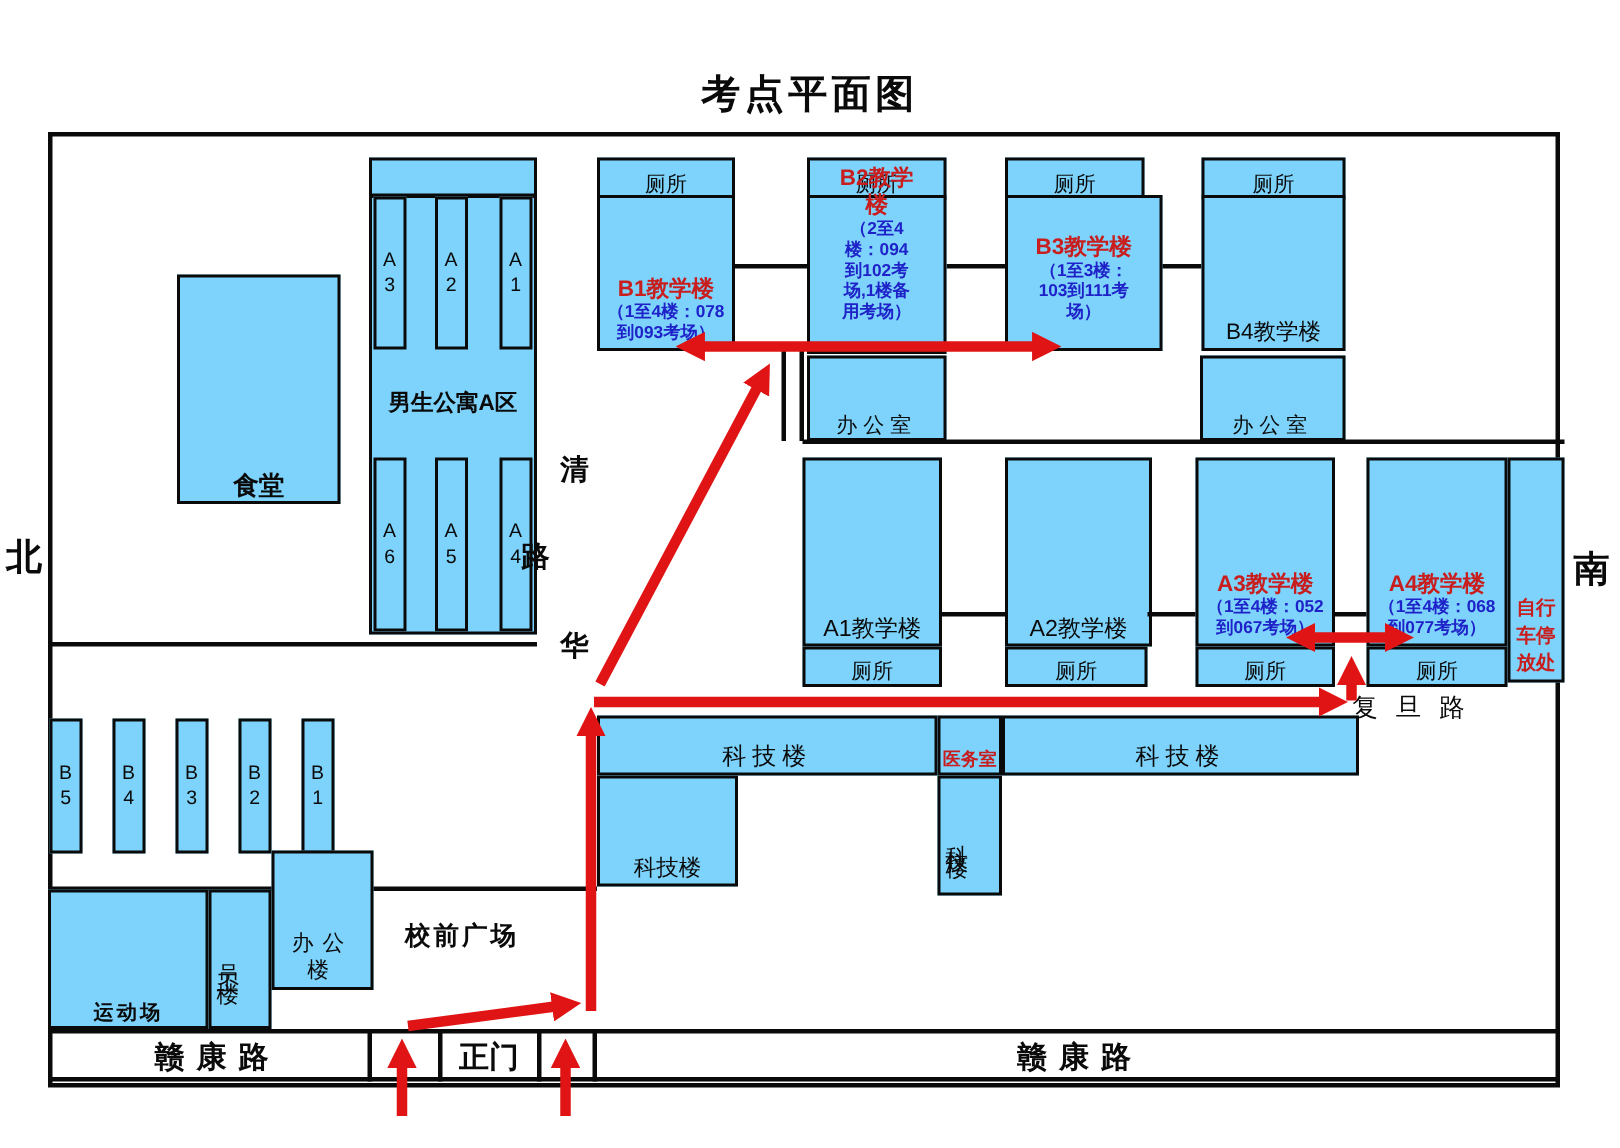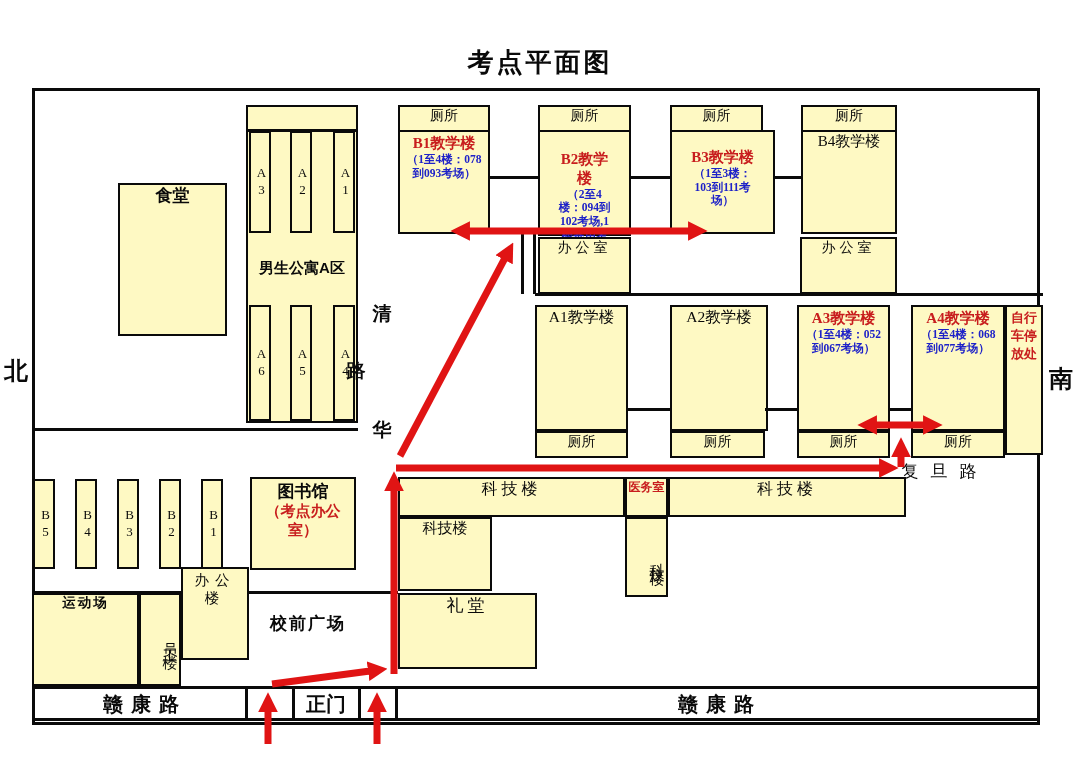--- a/index.html
+++ b/index.html
@@ -1,20 +1,20 @@
 <!DOCTYPE html>
 <html><head>
 <meta charset="utf-8">
 <style>
   html,body{margin:0;padding:0;background:#fff;}
   body{font-family:"Liberation Sans","DejaVu Sans",sans-serif;color:#0a0a0a;}
   #stage{position:relative;width:1080px;height:765px;background:#fff;overflow:hidden;}
-  .box{position:absolute;box-sizing:border-box;border:2.5px solid #0a0a0a;background:#fef9c3;
-       display:flex;flex-direction:column;align-items:center;justify-content:flex-start;
-       text-align:center;line-height:1.25;font-family:Liberation Serif, serif;}
+  .box{position:absolute;box-sizing:border-box;border:2.5px solid #0a0a0a;background:#7dd3fc;
+       display:flex;flex-direction:column;align-items:center;justify-content:flex-end;
+       text-align:center;line-height:1.25;}
   .nob{position:absolute;box-sizing:border-box;display:flex;flex-direction:column;
        align-items:center;justify-content:center;text-align:center;}
   .hline,.vline{position:absolute;background:#0a0a0a;}
   .red{color:#c81e1e;}
   .blue{color:#1e22c8;}
   .bold{font-weight:700;}
   .vert{writing-mode:vertical-rl;text-orientation:upright;}
   .frame{position:absolute;left:32px;top:88px;width:1008px;height:637px;border:3px solid #0a0a0a;box-sizing:border-box;}
   .title{left:340px;top:44px;width:400px;height:36px;font-size:26px;font-weight:700;letter-spacing:3px;}
   .compass{font-size:24px;font-weight:700;}
@@ -147,44 +147,37 @@
   <div class="box vert" style="left:117px;top:479px;width:22px;height:90px;font-size:13px;letter-spacing:2px;">
       <span>B3</span>
     </div>
   <div class="box vert" style="left:159px;top:479px;width:22px;height:90px;font-size:13px;letter-spacing:2px;">
       <span>B2</span>
     </div>
   <div class="box vert" style="left:201px;top:479px;width:22px;height:90px;font-size:13px;letter-spacing:2px;">
       <span>B1</span>
     </div>
 
-  <div class="box" style="left:250px;top:477px;width:106px;height:93px;padding:2px;">
-    <span class="bold" style="font-size:17px;">图书馆</span>
-    <span class="red bold" style="font-size:15px;">（考点办公室）</span>
-  </div>
 
   <div class="box" style="left:398px;top:477px;width:227px;height:40px;font-size:16px;letter-spacing:4px;">
       <span>科技楼</span>
     </div>
   <div class="box red bold" style="left:625px;top:477px;width:43px;height:40px;font-size:12px;padding:1px;">
       <span>医务室</span>
     </div>
   <div class="box" style="left:668px;top:477px;width:238px;height:40px;font-size:16px;letter-spacing:4px;">
       <span>科技楼</span>
     </div>
   <div class="box" style="left:398px;top:517px;width:94px;height:74px;font-size:15px;">
       <span>科技楼</span>
     </div>
   <div class="box vert" style="left:625px;top:517px;width:43px;height:80px;font-size:15px;letter-spacing:4px;">
       <span>科技楼</span>
     </div>
 
-  <div class="box" style="left:398px;top:593px;width:139px;height:76px;font-size:17px;letter-spacing:4px;">
-      <span>礼堂</span>
-    </div>
 
   <div class="hline" style="left:32px;top:591px;width:366px;height:3px;"></div>
   <div class="box" style="left:32px;top:593px;width:107px;height:93px;font-size:13.5px;font-weight:600;letter-spacing:2px;">
       <span>运动场</span>
     </div>
   <div class="box vert" style="left:139px;top:593px;width:42px;height:93px;font-size:15px;letter-spacing:6px;">
       <span>员工楼</span>
     </div>
   <div class="box" style="left:181px;top:567px;width:68px;height:93px;font-size:14.5px;letter-spacing:6px;padding:2px;">
       <span>办公楼</span>

